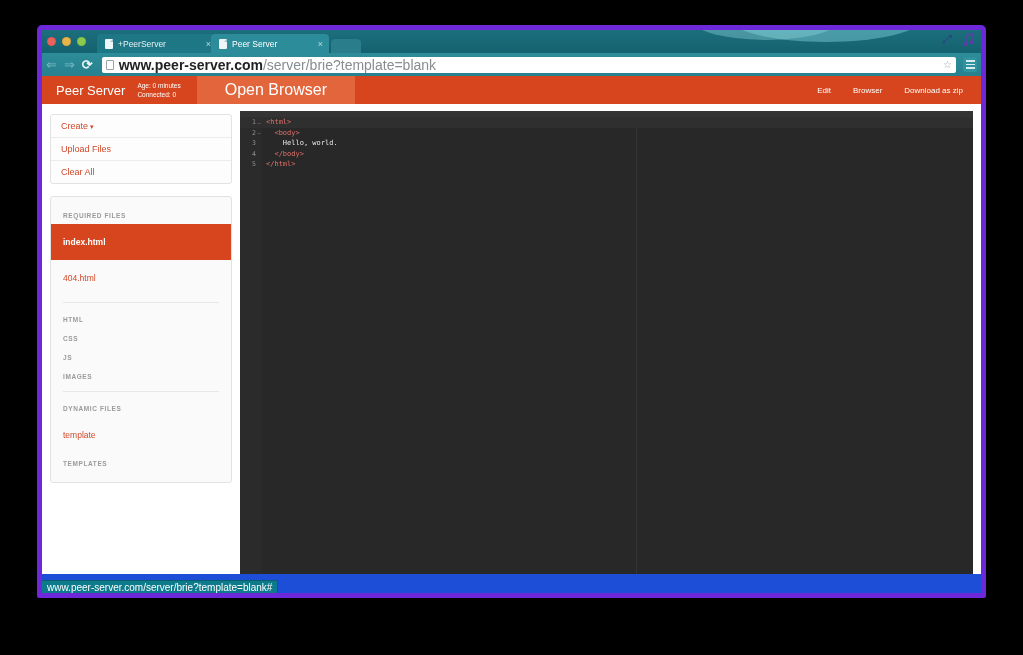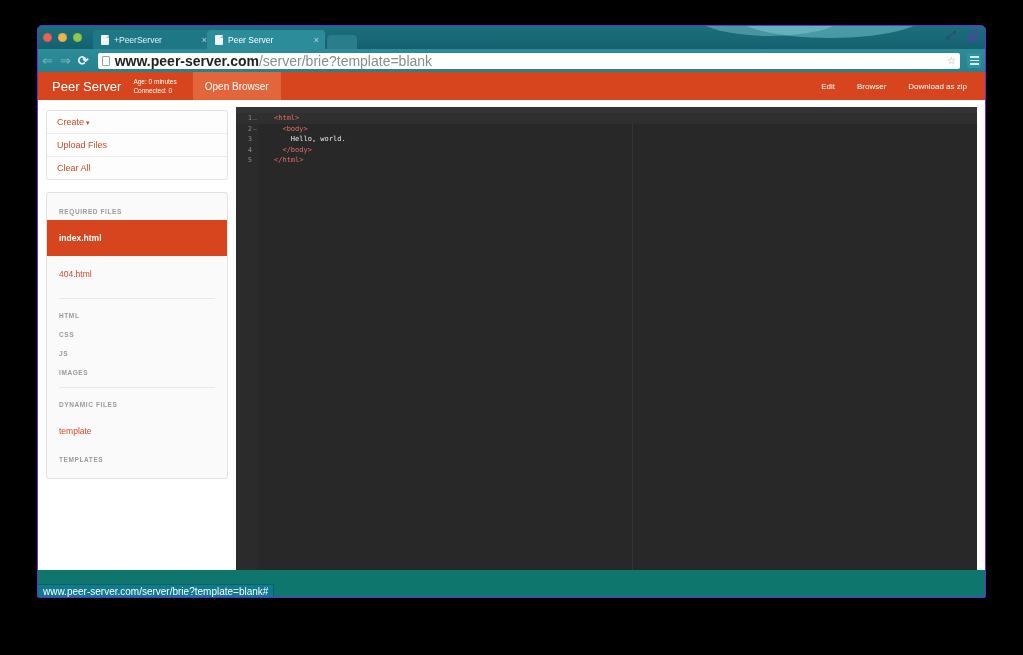--- a/index.html
+++ b/index.html
@@ -8,22 +8,22 @@
     background: #000;
     font-family: "Liberation Sans", sans-serif;
     overflow: hidden;
   }
 
   
   .window {
     position: absolute;
     left: 37px; top: 25px;
     width: 949px; height: 573px;
-    background: #0f766e;
-    border: 1px solid #6d28d9;
+    background: #1d4ed8;
+    border: 5px solid #6d28d9;
     border-radius: 5px 5px 2px 2px;
     overflow: hidden;
     box-shadow: 0 1px 4px rgba(0,0,0,.5);
   }
 
   
   .titlebar {
     position: relative;
     height: 23px;
     background: linear-gradient(#1c6f7e, #14616f);
@@ -123,23 +123,23 @@
     display: flex; align-items: center;
     padding: 0 12px 0 14px;
     font-size: 13px;
   }
   .meta {
     display: flex; flex-direction: column; justify-content: center;
     font-size: 6.5px; line-height: 1.45; padding-right: 16px;
   }
   .openbrowser {
     display: flex; align-items: center;
-    padding: 0 12px;
+    padding: 0 28px;
     background: #e2653c;
-    font-size: 10px;
+    font-size: 16px;
   }
   .hdr-right { margin-left: auto; display: flex; align-items: stretch; padding-right: 7px; }
   .hdr-right .item {
     display: flex; align-items: center; padding: 0 11px; font-size: 8px;
   }
 
   
   .content { display: flex; height: 470px; background: #fff; }
 
   .sidebar { width: 198px; padding: 10px 8px 0 8px; }
@@ -183,21 +183,21 @@
     background: #2b2b2b;
   }
   .guide { position: absolute; left: 396px; top: 6px; bottom: 0; width: 1px; background: #343434; }
   .codearea { position: absolute; left: 0; top: 6px; right: 0; }
   .line { display: flex; height: 10.5px; align-items: center; font-size: 7px; }
   .line.active { background: #2f2f2f; }
   .ln {
     width: 16px; text-align: right; color: #8f8f8f; font-size: 6.5px; flex: none;
   }
   .fold { width: 6px; color: #7a7a7a; font-size: 6px; text-align: center; flex: none; }
-  .code { padding-left: 4px; white-space: pre; color: #e8e8e8; margin-left: 12px; }
+  .code { padding-left: 4px; white-space: pre; color: #e8e8e8; }
   .tag { color: #e2716b; }
 
   
   .statusbar {
     position: absolute; left: 0; bottom: 0;
     height: 13px;
     background: #0d7b8c;
     color: #fff;
     font-size: 10px;
     display: flex; align-items: center;

